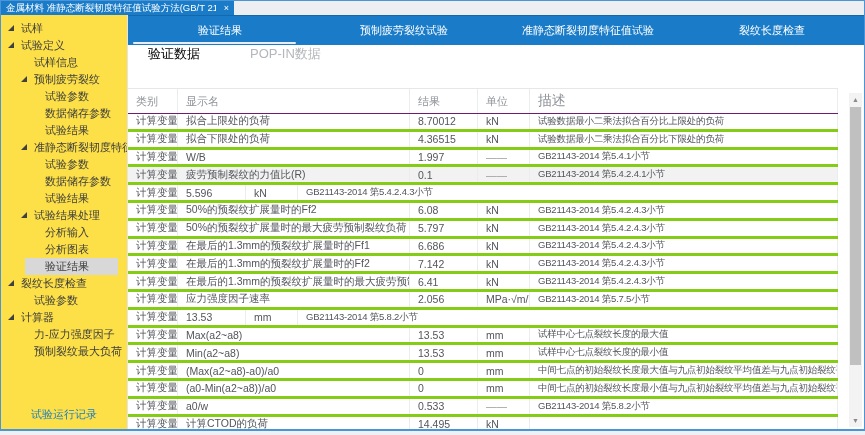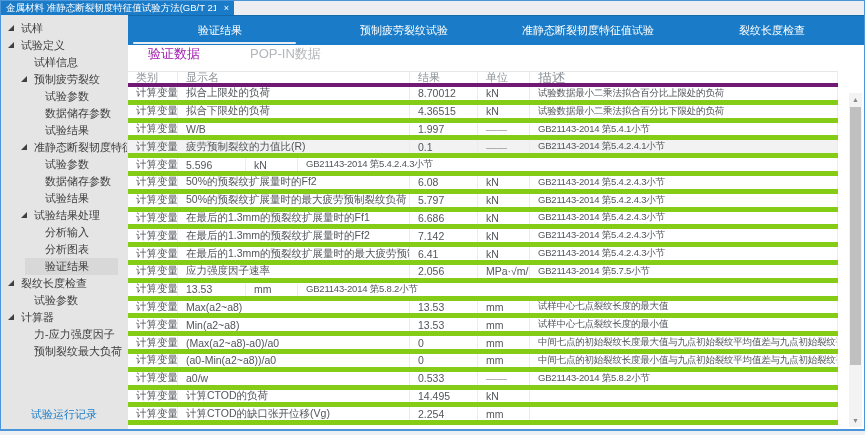--- a/index.html
+++ b/index.html
@@ -10,21 +10,21 @@
 
   
   .titlebar { height:14px; background:#edeef2; display:flex; align-items:stretch; }
   .title-tab { width:233px; background:#1a7cc8; color:#fff; display:flex; align-items:center;
                padding:0 5px; gap:8px; }
   .title-text { font-size:9.5px; white-space:nowrap; overflow:hidden; flex:1; }
   .close-x { font-size:9px; line-height:1; cursor:default; flex:0 0 auto; }
 
   
   .body { display:flex; height:414px; }
-  .sidebar { width:127px; background:#e5e5e5; border-right:1px solid #e1e5ea;
+  .sidebar { width:127px; background:#fde047; border-right:1px solid #e1e5ea;
              position:relative; flex:0 0 auto; }
   .tree { padding-top:5px; }
   .tree-item { position:relative; height:17px; line-height:17px; font-size:11px;
                color:#3d3d3d; white-space:nowrap; overflow:hidden; cursor:default; }
   .tree-item .lbl { pointer-events:none; }
   .lv0 { padding-left:20px; }
   .lv1 { padding-left:33px; }
   .lv2 { padding-left:44px; }
   .tree-item.selected { background:#d8d8d8; margin-left:24px; margin-right:9px; padding-left:20px; }
   .expander { position:absolute; top:5px; width:0; height:0;
@@ -39,29 +39,29 @@
   .tabbar { height:30px; background:#1a7cc8; border-top:1px solid #step; border-top:1px solid #1569a8;
             display:flex; flex:0 0 auto; }
   .tab { flex:1; position:relative; display:flex; align-items:center; justify-content:center;
          color:#ffffff; font-size:11px; cursor:pointer; white-space:nowrap; }
   .tab.active::after { content:""; position:absolute; left:5px; right:16px; bottom:1px;
                        height:2px; background:#e9edf2; border-radius:1px; }
 
   .subtabs { height:20px; flex:0 0 auto; display:flex; align-items:flex-end; gap:50px;
              padding:0 0 2px 20px; }
   .subtab { font-size:13px; color:#b3b6ba; cursor:pointer; white-space:nowrap; }
-  .subtab.active { color:#a21caf; }
+  .subtab.active { color:#000000; }
 
   
   .table-wrap { position:relative; flex:1; margin-top:6px; overflow:hidden; }
   .tbl { position:absolute; left:0; top:0; right:26px; }
-  .t-row { display:flex; align-items:center; border-bottom:5px solid #84cc16; height:17.8px;
+  .t-row { display:flex; align-items:center; border-bottom:3px solid #84cc16; height:17.8px;
            font-size:10.5px; color:#52555a; }
-  .t-head { height:16px; border-top:1px solid #e7e7e7; border-bottom:4px solid #701a75;
-            color:#8f9398; font-size:11px; }
+  .t-head { height:26px; border-top:1px solid #e7e7e7; border-bottom:1px solid #701a75;
+            color:#8f9398; font-size:11px;margin-top:17px; }
   .t-row.hl { background:#f2f2f2; }
   .cell { padding-left:8px; white-space:nowrap; overflow:hidden; height:100%;
           display:flex; align-items:center; border-right:1px solid #ebecee; }
   .c-cat  { width:50px;  flex:0 0 auto; }
   .c-name { width:232px; flex:0 0 auto; }
   .c-res  { width:68px;  flex:0 0 auto; }
   .c-unit { width:52px;  flex:0 0 auto; }
   .c-desc { flex:1; min-width:0; font-size:9.5px; letter-spacing:-0.2px; }
   .unit-dash { color:#9b9b9b; }
 

